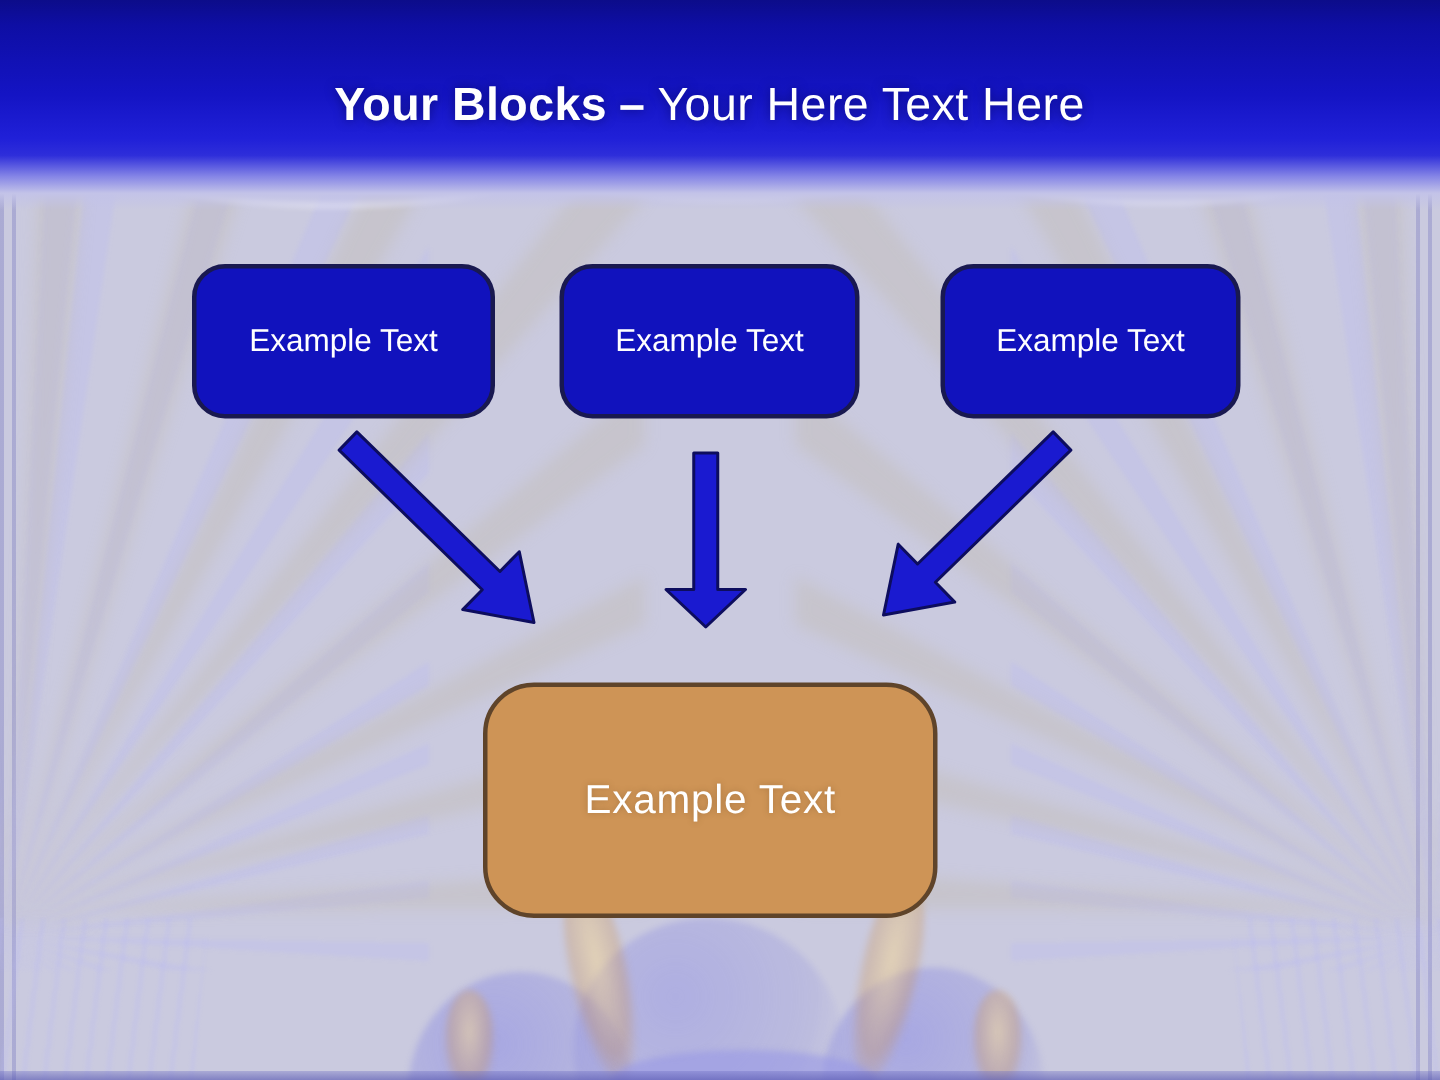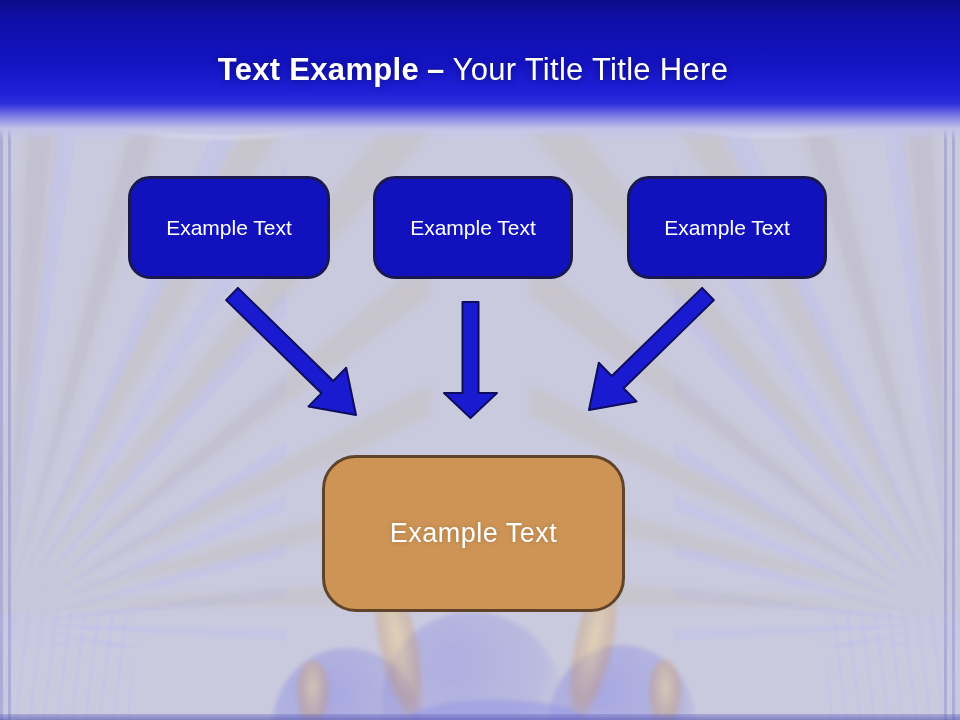--- a/index.html
+++ b/index.html
@@ -127,21 +127,21 @@
     <div class="gold gold1"></div>
     <div class="gold gold2"></div>
     <div class="gold gold3"></div>
     <div class="gold gold4"></div>
     <div class="stage"></div>
     <div class="bottom-bar"></div>
   </div>
 
   <header class="title-bar">
     <h1 class="title">
-      <span class="em">Text Example</span><span class="sep">–</span><span>Your Title Title Here</span>
+      <span class="em">Your Blocks</span><span class="sep">–</span><span>Your Here Text Here</span>
     </h1>
   </header>
 
   <div class="node node1">
     <span>Example Text</span>
   </div>
   <div class="node node2">
     <span>Example Text</span>
   </div>
   <div class="node node3">

